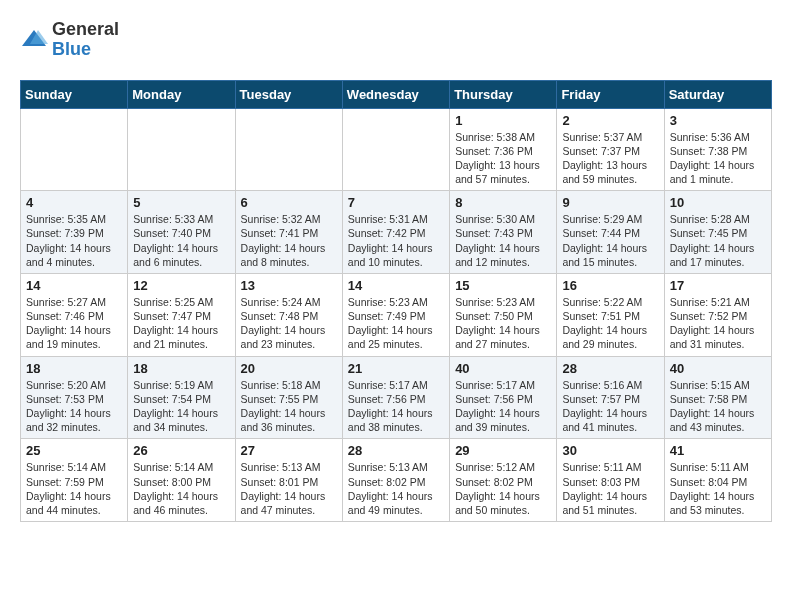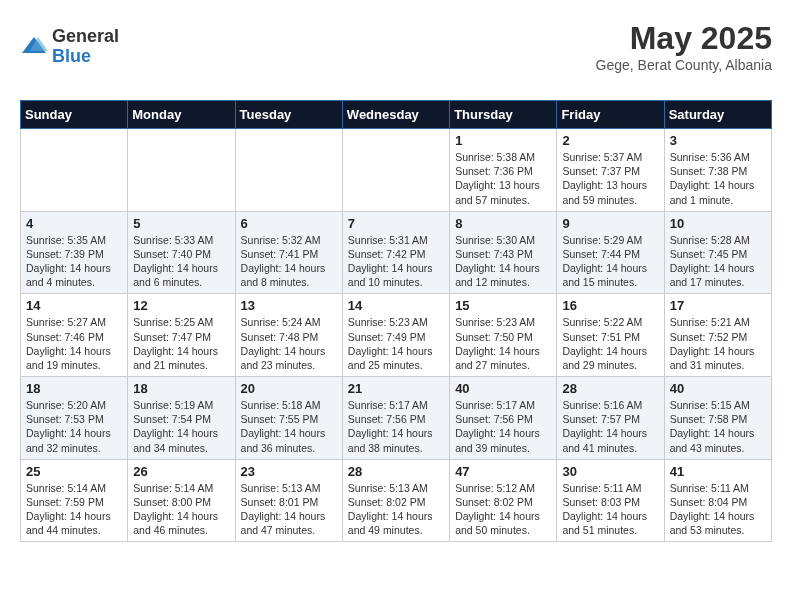--- a/index.html
+++ b/index.html
@@ -6,22 +6,22 @@
     body {
       font-family: Arial, sans-serif;
       background: #fff;
       width: 792px;
       min-height: 612px;
       padding: 20px;
     }
     .header {
       display: flex;
       justify-content: space-between;
-      align-items: center;
-      margin-bottom: 27px;
+      align-items: flex-start;
+      margin-bottom: 20px;
     }
     .logo {
       display: flex;
       align-items: center;
       gap: 4px;
     }
     .logo-text {
       display: flex;
       flex-direction: column;
       line-height: 1.1;
@@ -51,21 +51,21 @@
     .location {
       font-size: 14px;
       color: #555;
     }
     .calendar {
       width: 100%;
       border-collapse: collapse;
       border: 1px solid #ccc;
     }
     .calendar th {
-      background: #0f172a;
+      background: #0c4a6e;
       color: #fff;
       font-size: 13px;
       font-weight: bold;
       padding: 6px 4px;
       text-align: left;
       border: 1px solid #2e6aa0;
     }
     .calendar td {
       vertical-align: top;
       border: 1px solid #ccc;
@@ -103,24 +103,20 @@
   <div class="logo">
     <svg class="logo-icon" viewBox="0 0 28 28">
       <polygon points="14,4 26,20 2,20" fill="#2a7abf"></polygon>
       <polygon points="18,4 28,18 10,18" fill="#5aaae0" opacity="0.6"></polygon>
     </svg>
     <div class="logo-text">
       <span class="logo-general">General</span>
       <span class="logo-blue">Blue</span>
     </div>
   </div>
-  <div class="title-block">
-    <div class="month-year">May 2025</div>
-    <div class="location">Gege, Berat County, Albania</div>
-  </div>
 </div>
 
 <table class="calendar">
   <thead>
     <tr>
     <th>Sunday</th>
         <th>Monday</th>
         <th>Tuesday</th>
         <th>Wednesday</th>
         <th>Thursday</th>
@@ -240,29 +236,29 @@
       <tr>
         <td>
           <span class="day-num">25</span>
           <div class="day-info">Sunrise: 5:14 AM<br>Sunset: 7:59 PM<br>Daylight: 14 hours and 44 minutes.</div>
         </td>
         <td>
           <span class="day-num">26</span>
           <div class="day-info">Sunrise: 5:14 AM<br>Sunset: 8:00 PM<br>Daylight: 14 hours and 46 minutes.</div>
         </td>
         <td>
-          <span class="day-num">23</span>
+          <span class="day-num">27</span>
           <div class="day-info">Sunrise: 5:13 AM<br>Sunset: 8:01 PM<br>Daylight: 14 hours and 47 minutes.</div>
         </td>
         <td>
           <span class="day-num">28</span>
           <div class="day-info">Sunrise: 5:13 AM<br>Sunset: 8:02 PM<br>Daylight: 14 hours and 49 minutes.</div>
         </td>
         <td>
-          <span class="day-num">47</span>
+          <span class="day-num">29</span>
           <div class="day-info">Sunrise: 5:12 AM<br>Sunset: 8:02 PM<br>Daylight: 14 hours and 50 minutes.</div>
         </td>
         <td>
           <span class="day-num">30</span>
           <div class="day-info">Sunrise: 5:11 AM<br>Sunset: 8:03 PM<br>Daylight: 14 hours and 51 minutes.</div>
         </td>
         <td>
           <span class="day-num">41</span>
           <div class="day-info">Sunrise: 5:11 AM<br>Sunset: 8:04 PM<br>Daylight: 14 hours and 53 minutes.</div>
         </td>

